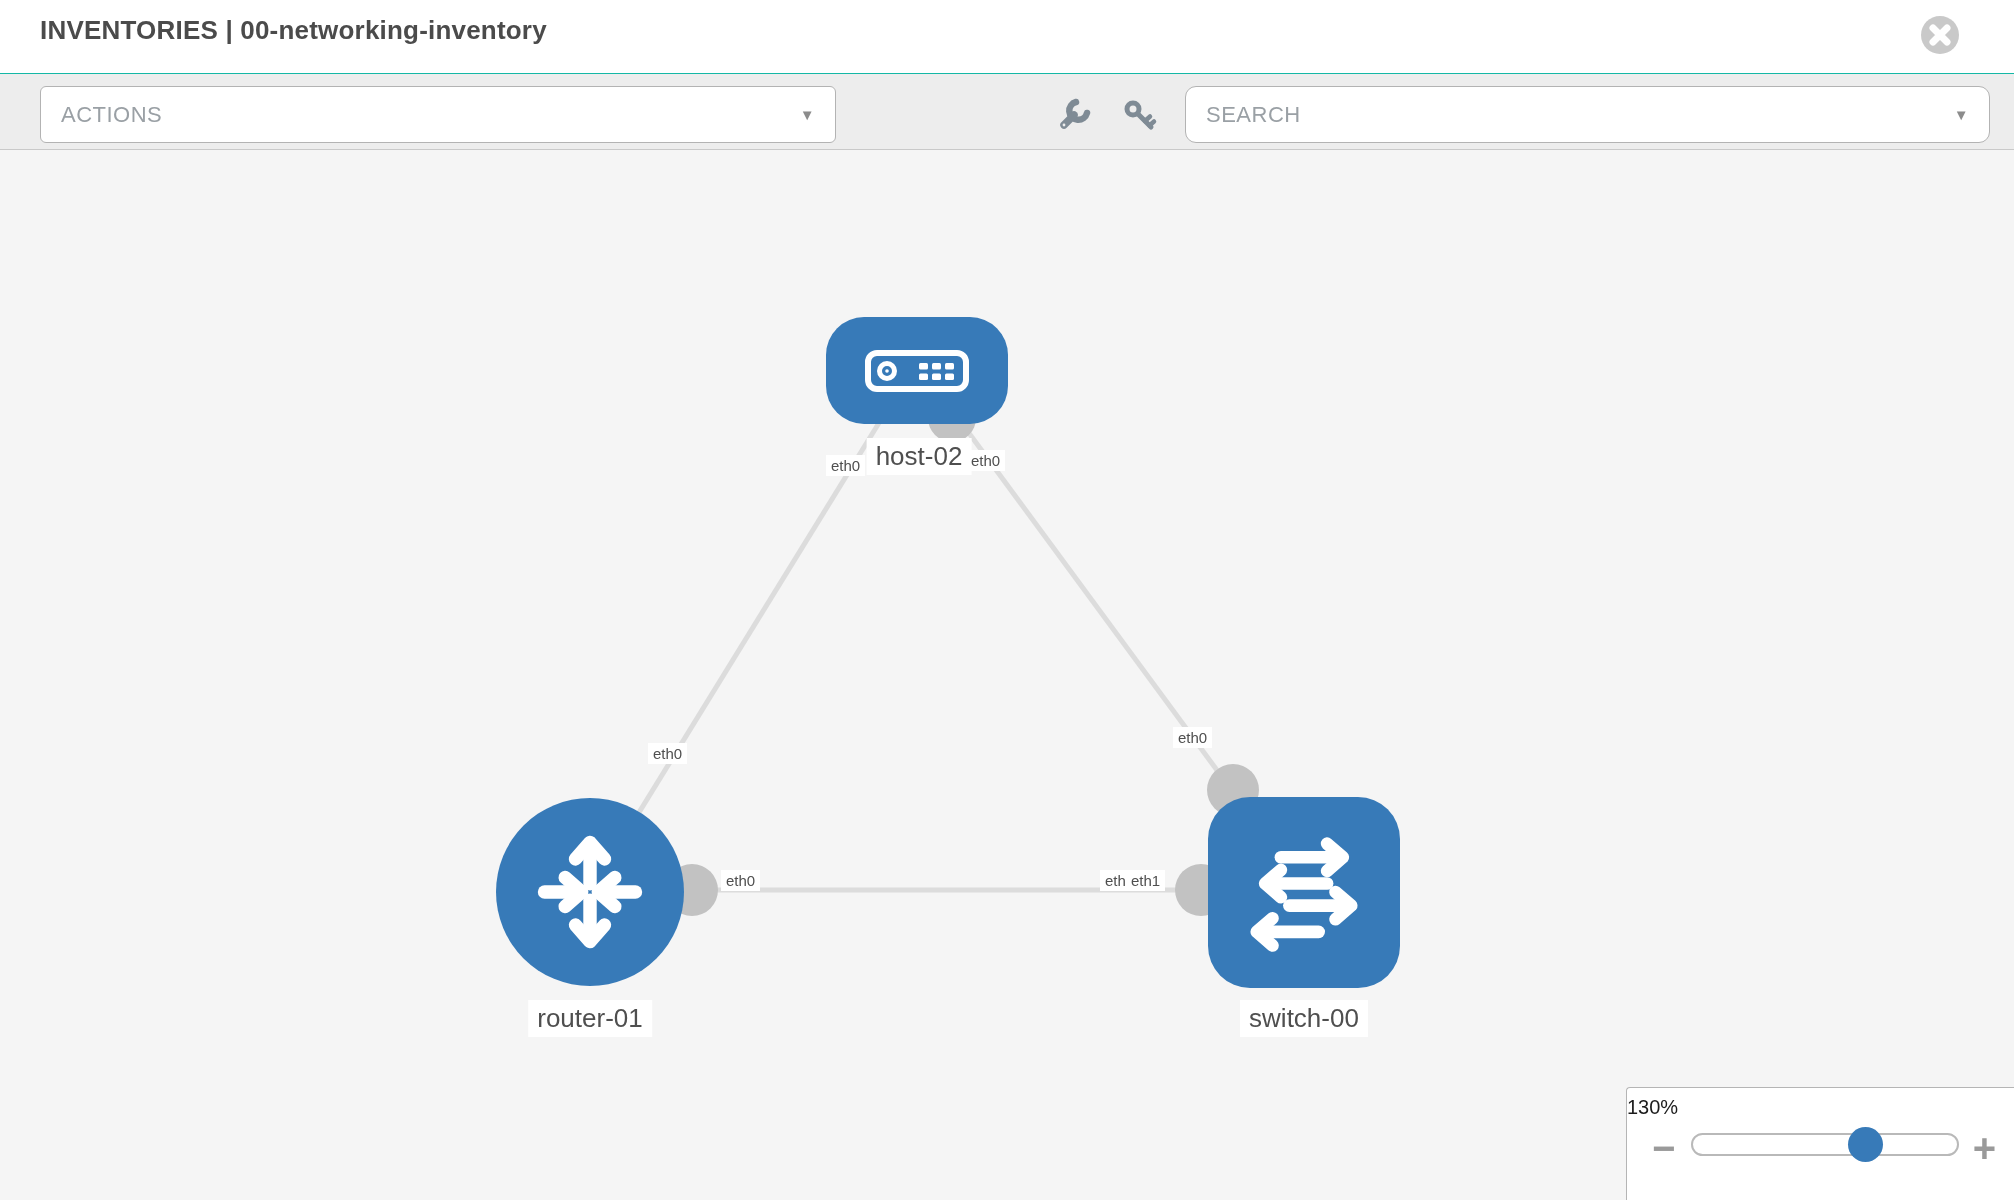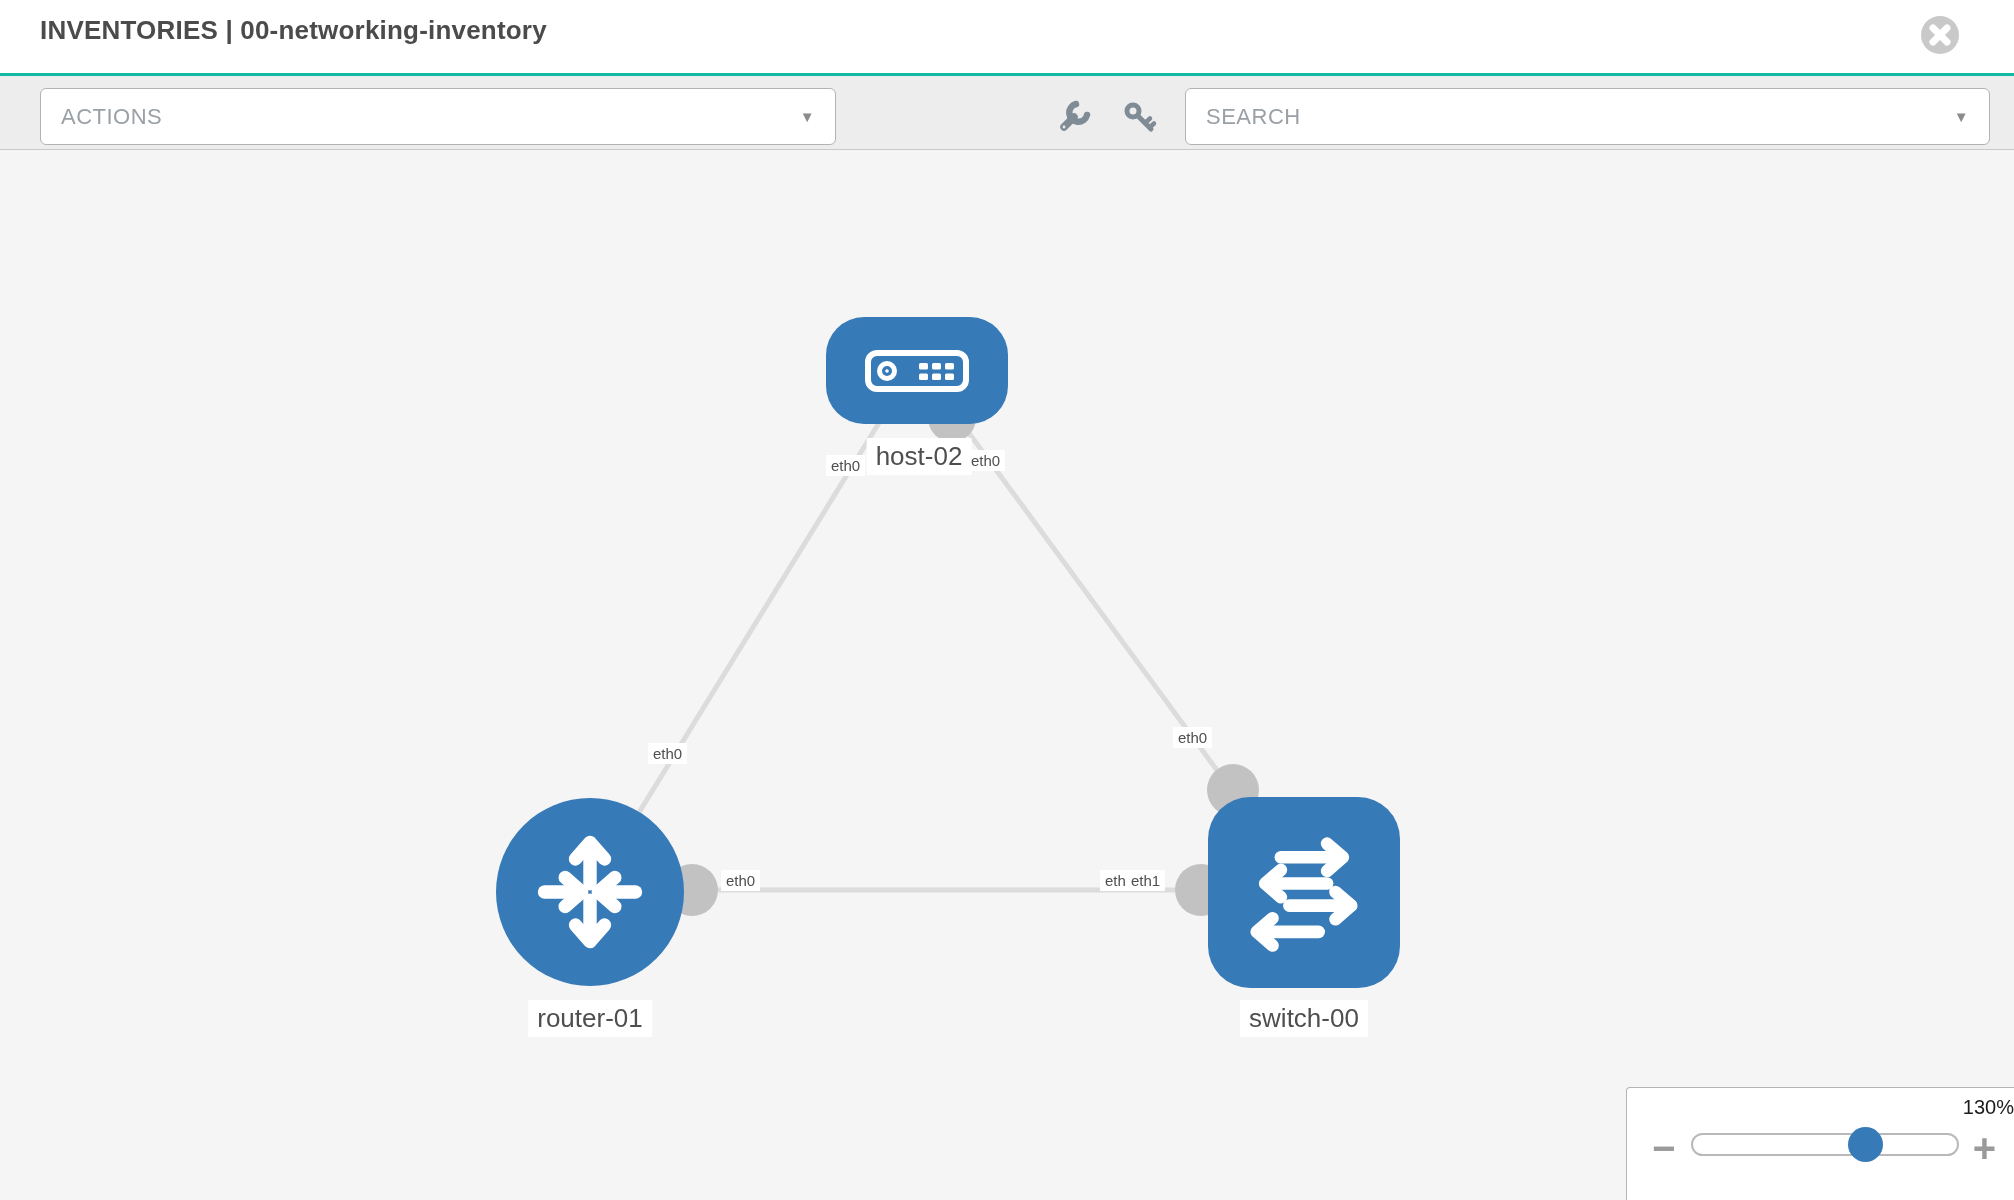--- a/index.html
+++ b/index.html
@@ -18,27 +18,27 @@
     font-family:"Liberation Sans",sans-serif;background:#fff;}
 
   
   .header{position:absolute;left:0;top:0;width:1988px;height:73px;background:#fff;}
   .header-title{position:absolute;left:40px;top:15px;font-size:26px;font-weight:bold;
     color:#4b4b4b;letter-spacing:.2px;}
   .close-btn{position:absolute;right:28px;top:15px;width:40px;height:40px;cursor:pointer;}
 
   
   .toolbar{position:absolute;left:0;top:73px;width:2014px;height:77px;
-    background:var(--toolbar-bg);border-top:3px solid #14b8a6;border-bottom:1px solid #c9c9c9;}
+    background:var(--toolbar-bg);border-top:1px solid #14b8a6;border-bottom:1px solid #c9c9c9;}
   .select-box{position:absolute;top:12px;height:57px;background:#fff;
     border:1px solid #b3b3b3;border-radius:6px;display:flex;align-items:center;
     padding:0 20px;color:var(--muted-text);font-size:22px;letter-spacing:.5px;cursor:pointer;}
   .select-box .caret{margin-left:auto;color:#8c8c8c;font-size:15px;}
   .select-actions{left:40px;width:796px;}
-  .select-search{left:1185px;width:805px;}
+  .select-search{left:1185px;width:805px;border-radius:11px;}
   .tool-icon{position:absolute;top:24px;width:36px;height:36px;cursor:pointer;}
   .tool-icon.wrench{left:1056px;}
   .tool-icon.key{left:1122px;}
 
   
   .canvas{position:absolute;left:0;top:150px;width:2014px;height:1050px;
     background:var(--canvas-bg);}
   .links-layer{position:absolute;left:0;top:0;}
 
   .node{position:absolute;background:var(--node-blue);display:flex;
@@ -48,21 +48,21 @@
   .node-switch{left:1208px;top:647px;width:192px;height:191px;border-radius:42px;}
 
   .chip{position:absolute;background:#fff;color:var(--chip-text);white-space:nowrap;}
   .chip-if{font-size:15px;padding:2px 5px;}
   .chip-name{font-size:26px;padding:3px 9px;transform:translateX(-50%);}
 
   
   .zoom-panel{position:absolute;right:0;bottom:0;width:388px;height:113px;background:#fff;
     border-top:1px solid var(--border-gray);border-left:1px solid var(--border-gray);
     border-top-left-radius:4px;}
-  .zoom-level{position:absolute;left:0;right:0;top:8px;text-align:right;
+  .zoom-level{position:absolute;left:0;right:0;top:8px;text-align:left;
     font-size:20px;color:#1c1c1c;}
   .zoom-minus,.zoom-plus{position:absolute;top:30px;font-size:40px;font-weight:bold;
     color:#9a9a9a;cursor:pointer;line-height:60px;}
   .zoom-minus{left:25px;}
   .zoom-plus{right:18px;}
   .slider-track{position:absolute;left:64px;top:45px;width:268px;height:23px;
     background:#fff;border:2px solid #b9b9b9;border-radius:12px;cursor:pointer;}
   .slider-handle{position:absolute;left:221px;top:39px;width:35px;height:35px;
     border-radius:50%;background:var(--node-blue);cursor:grab;}
 </style>

